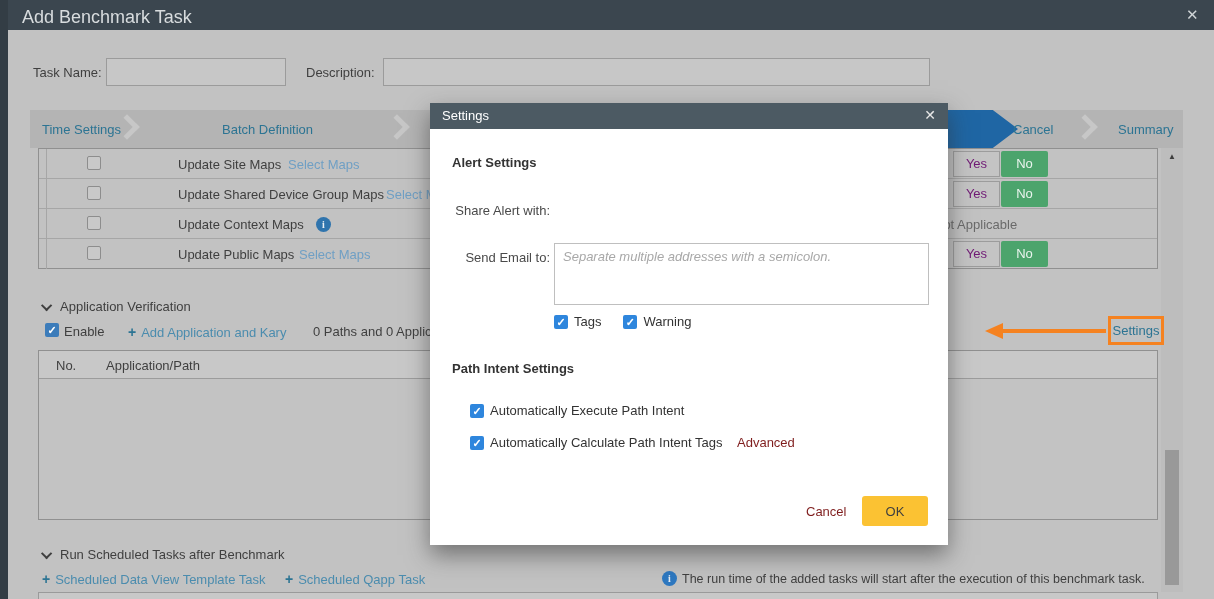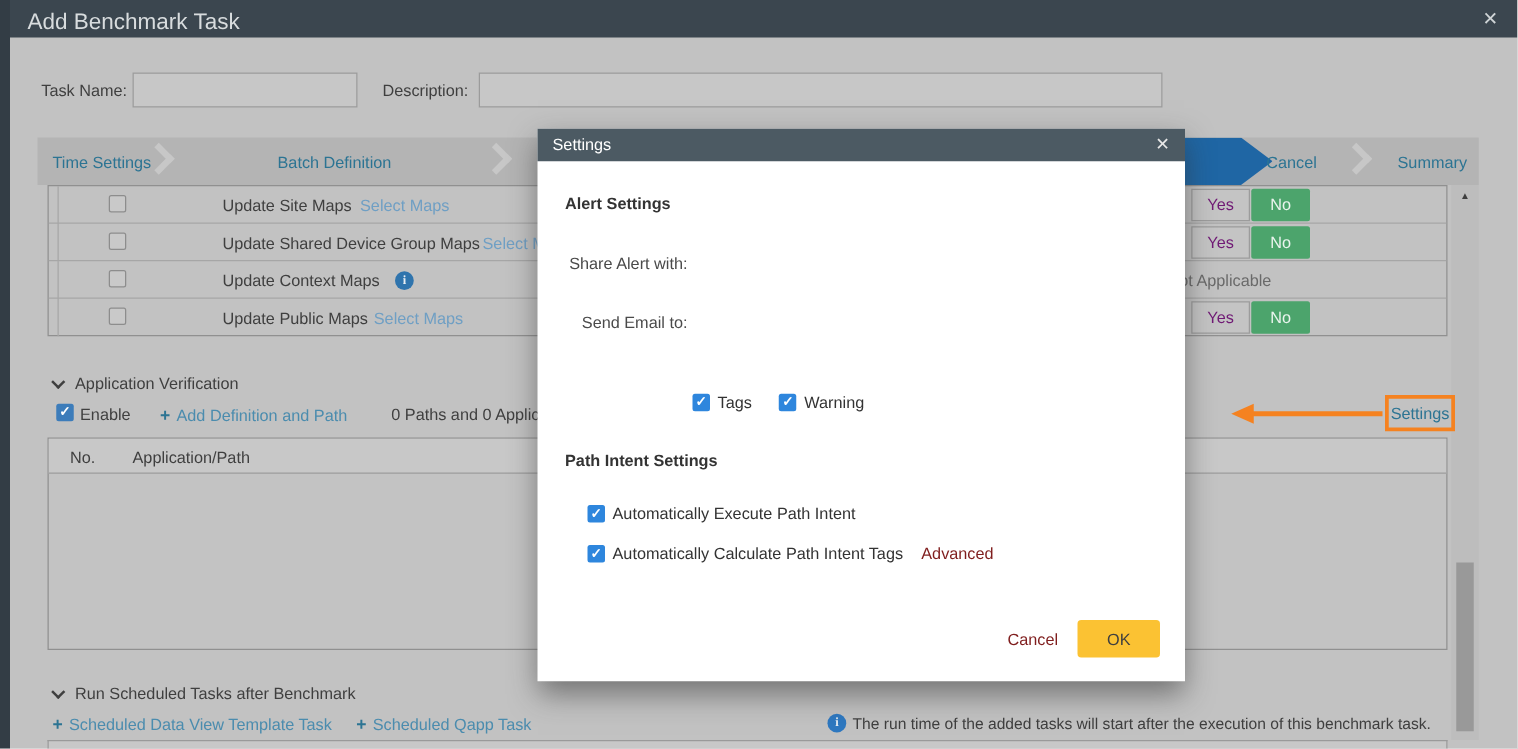--- a/index.html
+++ b/index.html
@@ -142,21 +142,21 @@
   </div>
 
   <div id="scroll-track" class="abs">
     <div id="scroll-up">▲</div>
     <div id="scroll-thumb"></div>
   </div>
 
   <div class="abs t13" style="left:44px; top:299px;"><span class="sec-chev"></span><span>Application Verification</span></div>
   <div class="cb on dim abs" style="left:45px; top:323px;">✓</div>
   <span class="abs t13" style="left:64px; top:324px;">Enable</span>
-  <span class="abs t13" style="left:128px; top:324px; color:#4b8cae; cursor:pointer;"><span class="plus">+</span><span>Add Definition and Path</span></span>
+  <span class="abs t13" style="left:128px; top:324px; color:#4b8cae; cursor:pointer;"><span class="plus">+</span><span>Add Application and Kary</span></span>
   <span class="abs t13" style="left:313px; top:324px;">0 Paths and 0 Applica</span>
 
   <div id="app-table" class="abs">
     <div id="app-table-header">
       <span class="abs t13" style="left:17px; top:7px;">No.</span>
       <span class="abs t13" style="left:67px; top:7px;">Application/Path</span>
     </div>
   </div>
 
   <div id="arrow-line" class="abs"></div>
@@ -175,20 +175,21 @@
     <div id="modal-header">
       <span class="m-title">Settings</span>
       <span class="m-close">✕</span>
     </div>
 
     <span class="m-section" style="top:52px;">Alert Settings</span>
 
     <span class="m-label" style="left:8px; top:100px;text-align:right;">Share Alert with:</span>
 
     <span class="m-label" style="left:8px; top:147px;">Send Email to:</span>
+    <textarea class="m-input" style="top: 140px;" placeholder="Separate multiple addresses with a semicolon."></textarea>
 
     <div class="m-cb-row" style="left:124px; top:211px;">
       <span class="cb on bright">✓</span>
       <span>Tags</span>
       <span style="width:10px;"></span>
       <span class="cb on bright">✓</span>
       <span>Warning</span>
     </div>
 
     <span class="m-section" style="top:258px;">Path Intent Settings</span>

